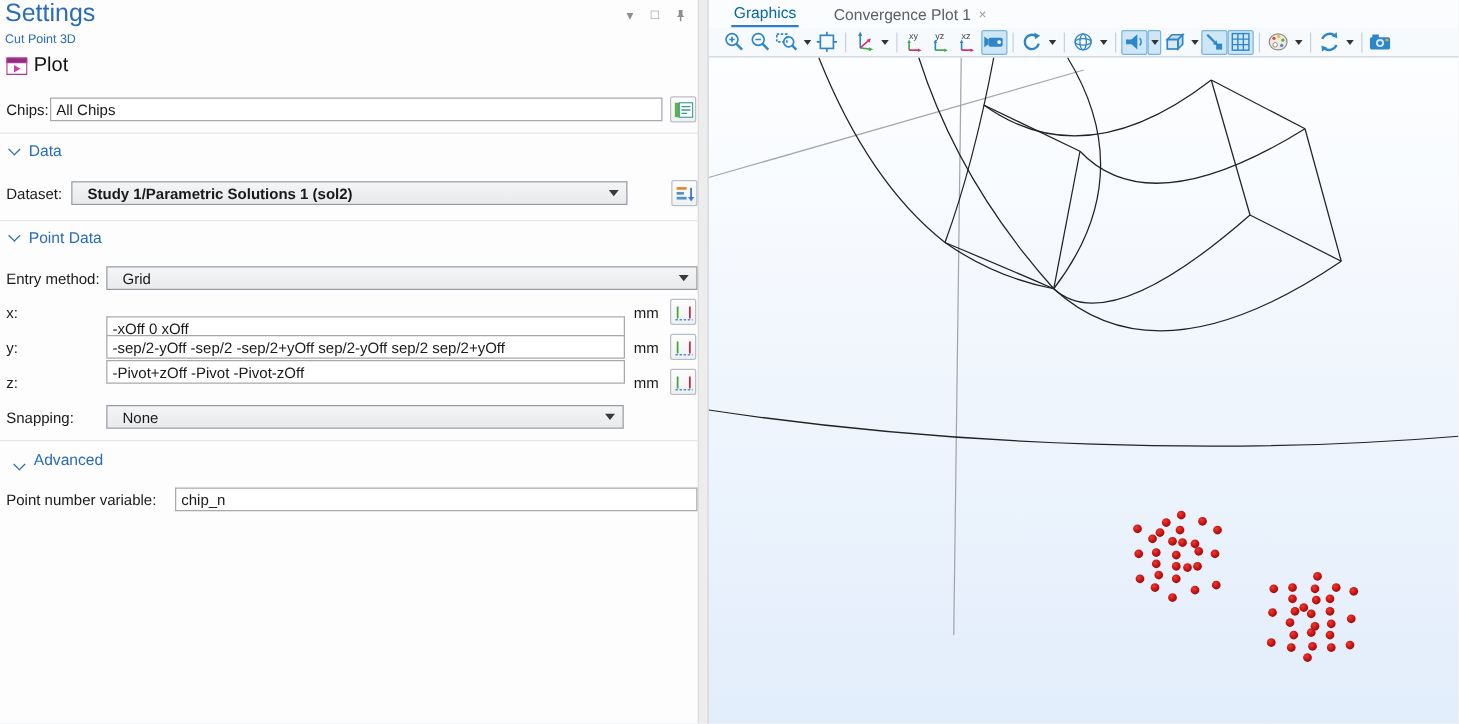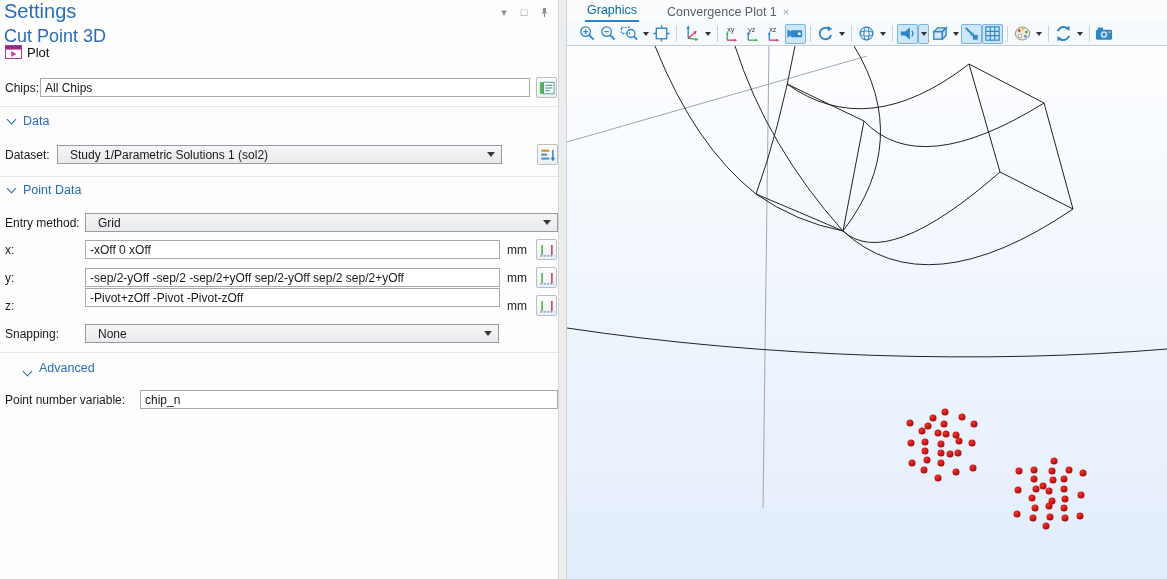--- a/index.html
+++ b/index.html
@@ -3,38 +3,38 @@
 <meta charset="utf-8">
 <style>
   html,body{margin:0;padding:0;background:#dfe3e8;}
   #app{position:relative;width:1167px;height:579px;overflow:hidden;background:#fff;
        font-family:"Liberation Sans","DejaVu Sans",sans-serif;font-size:12px;color:#1a1a1a;
        display:flex;}
   
   #settings-panel{position:relative;width:558px;height:579px;background:#fdfdfe;flex:none;}
   .abs{position:absolute;}
   #settings-title{font-size:20px;color:#2a6cb5;font-weight:400;}
-  #settings-subtitle{font-size:18px;color:#2a6cb5;}
+  #settings-subtitle{font-size:10px;color:#2a6cb5;}
   #win-controls{position:absolute;top:6px;right:8px;display:flex;gap:8px;align-items:center;color:#8a8f96;}
   #win-controls .wicon{width:12px;height:12px;display:flex;align-items:center;justify-content:center;font-size:11px;cursor:default;}
   .sep{position:absolute;left:0;width:558px;height:1px;background:#e4e6e9;}
   .sec-header{display:flex;align-items:center;gap:8px;color:#2a6cb5;font-size:12.5px;cursor:default;}
   .chev{width:6px;height:6px;border-left:1.6px solid #2a6cb5;border-bottom:1.6px solid #2a6cb5;
         transform:rotate(-45deg);margin-top:-3px;}
   .lbl{color:#1a1a1a;}
   input.tf{position:absolute;height:19px;border:1px solid #a6a9ad;background:#fff;font:12px "Liberation Sans",sans-serif;
            padding:0 4px;box-sizing:border-box;color:#1a1a1a;}
   .combo{position:absolute;height:19px;border:1px solid #979ba1;background:linear-gradient(#f4f5f6,#e9eaec);
          box-sizing:border-box;display:flex;align-items:center;padding:0 6px;cursor:default;}
   .combo .ctext{flex:1;padding-left:6px;}
   .combo .caret{width:0;height:0;border-left:4px solid transparent;border-right:4px solid transparent;
                 border-top:5px solid #3a3a3a;margin-left:4px;}
   .sbtn{position:absolute;width:21px;height:21px;border:1px solid #b9bec4;background:linear-gradient(#fcfdfd,#eef1f3);
         border-radius:2px;display:flex;align-items:center;justify-content:center;box-sizing:border-box;}
-  #plot-button{display:flex;align-items:center;gap:5px;cursor:default;font-size:13px;color:#111;}
+  #plot-button{display:flex;align-items:center;gap:5px;cursor:default;font-size:16px;color:#111;}
   
   #panel-divider{width:9px;height:579px;background:#ededee;border-left:1px solid #d6d6d8;border-right:1px solid #cfd3d8;box-sizing:border-box;flex:none;}
   
   #graphics-panel{position:relative;width:600px;height:579px;flex:none;display:flex;flex-direction:column;}
   #tabbar{height:22px;background:#fbfcfd;display:flex;align-items:flex-end;padding-left:18px;gap:26px;flex:none;}
   .tab{display:flex;align-items:center;gap:6px;padding:3px 2px;font-size:12.5px;color:#5a5f66;cursor:default;}
   .tab.active{color:#0369a1;border-bottom:2px solid #2e82c4;}
   .tab .close-x{color:#9aa0a8;font-size:11px;}
   #toolbar{height:23px;background:#f7fafd;border-bottom:1px solid #c6cfd9;display:flex;align-items:center;
            padding-left:10px;flex:none;}
@@ -92,21 +92,21 @@
     </div>
 
     <div class="sep" style="top:106px;"></div>
 
     <div class="abs sec-header" style="left:8px;top:114px;">
       <span class="chev"></span>
       <span>Data</span>
     </div>
 
     <span class="abs lbl" style="left:5px;top:148px;">Dataset:</span>
-    <div class="combo" style="left:57px;top:145px;width:445px;">
+    <div class="combo" style="left:57px;top:145px;width:445px;font-weight:bold;">
       <span class="ctext">Study 1/Parametric Solutions 1 (sol2)</span>
       <span class="caret"></span>
     </div>
     <div class="sbtn" style="left:537px;top:144px;">
       <svg width="16" height="16" viewBox="0 0 18 18">
         <rect x="1.5" y="3" width="9" height="2.4" fill="#e08a2e" stroke="none"></rect>
         <rect x="1.5" y="7.4" width="6.5" height="2.4" fill="#4f8fd0" stroke="none"></rect>
         <rect x="1.5" y="11.8" width="9" height="2.4" fill="#4f8fd0" stroke="none"></rect>
         <path d="M14.5 3.5 V12.5" stroke="#3a78c2" stroke-width="1.6" fill="none"></path>
         <polygon points="14.5,16 11.8,12 17.2,12" fill="#3a78c2"></polygon>
@@ -120,21 +120,21 @@
       <span>Point Data</span>
     </div>
 
     <span class="abs lbl" style="left:5px;top:216px;">Entry method:</span>
     <div class="combo" style="left:85px;top:213px;width:473px;">
       <span class="ctext">Grid</span>
       <span class="caret"></span>
     </div>
 
     <span class="abs lbl" style="left:5px;top:243px;">x:</span>
-    <input class="tf" style="left: 85px; top: 240px; width: 415px;" value="-xOff 0 xOff">
+    <input class="tf" style="left: 85px; top: 253px; width: 415px;" value="-xOff 0 xOff">
     <span class="abs lbl" style="left:507px;top:243px;">mm</span>
     <div class="sbtn" style="left:536px;top:239px;">
       <svg width="16" height="16" viewBox="0 0 18 18">
         <line x1="3.5" y1="3.5" x2="3.5" y2="14.5" stroke="#4aa43c" stroke-width="1.6"></line>
         <line x1="14.5" y1="3.5" x2="14.5" y2="14.5" stroke="#c22a52" stroke-width="1.6"></line>
         <line x1="1.5" y1="15.5" x2="17" y2="15.5" stroke="#4f8fd0" stroke-width="1.4" stroke-dasharray="2.2 1.5"></line>
       </svg>
     </div>
 
     <span class="abs lbl" style="left:5px;top:271px;">y:</span>
@@ -160,21 +160,21 @@
     </div>
 
     <span class="abs lbl" style="left:5px;top:327px;">Snapping:</span>
     <div class="combo" style="left:85px;top:324px;width:414px;">
       <span class="ctext">None</span>
       <span class="caret"></span>
     </div>
 
     <div class="sep" style="top:352px;"></div>
 
-    <div class="abs sec-header" style="left:24px;top:361px;align-items:flex-end;">
+    <div class="abs sec-header" style="left:12px;top:361px;align-items:flex-end;">
       <span class="chev"></span>
       <span>Advanced</span>
     </div>
 
     <span class="abs lbl" style="left:5px;top:393px;">Point number variable:</span>
     <input class="tf" style="left: 140px; top: 390px; width: 418px;" value="chip_n">
   </div>
 
   <div id="panel-divider"></div>
 

